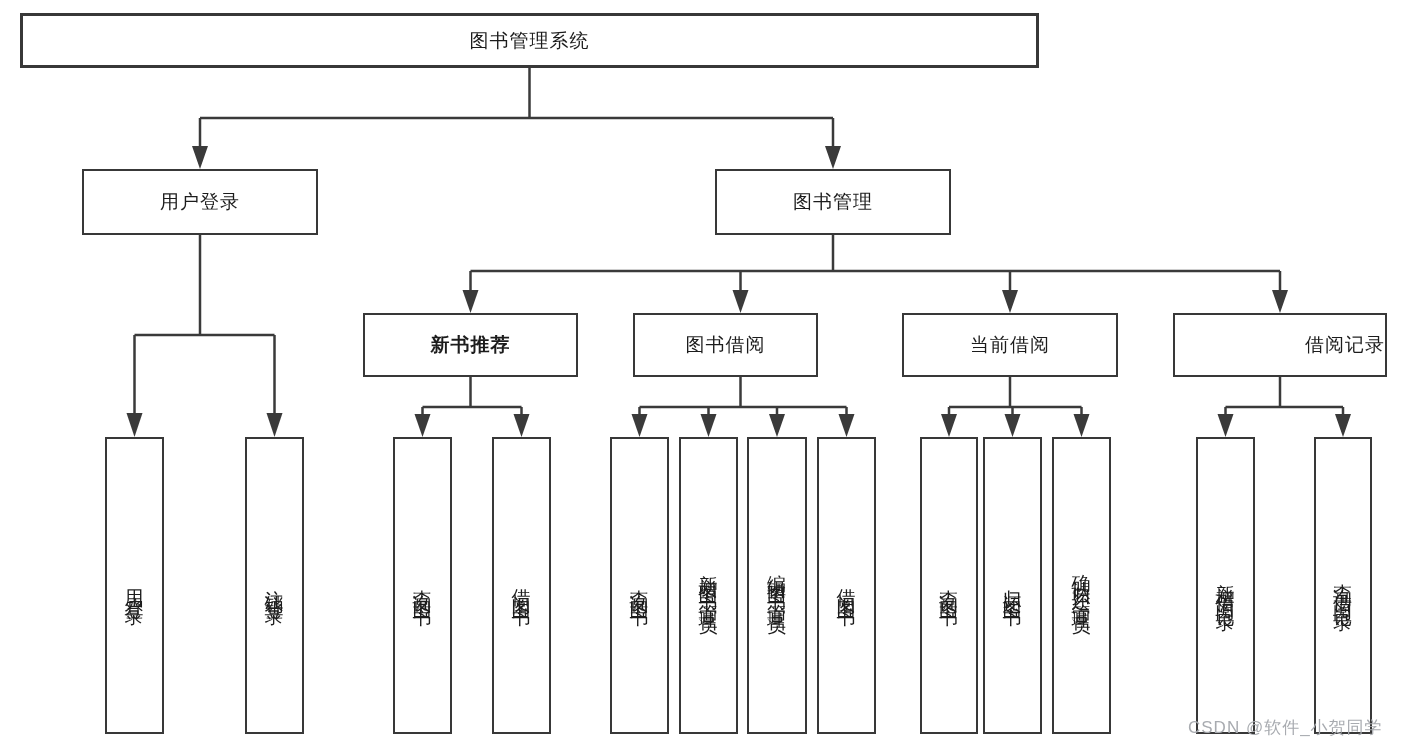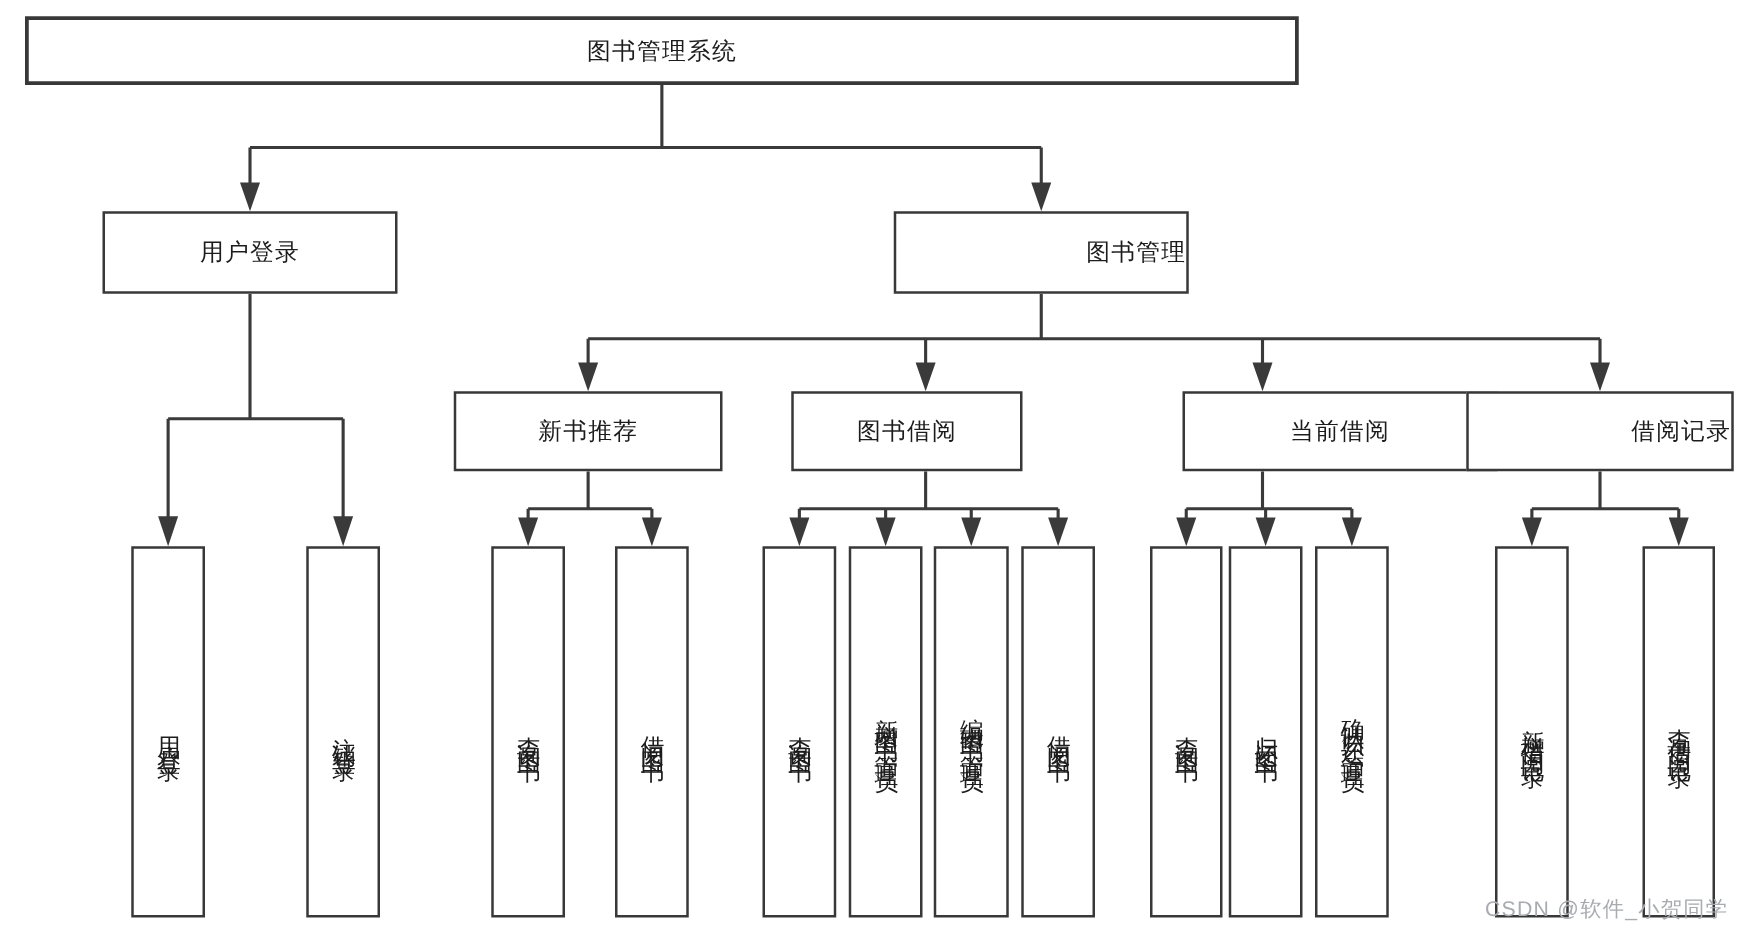--- a/index.html
+++ b/index.html
@@ -127,31 +127,31 @@
     </g>
   </svg>
 
   <div class="node root" style="left:20px;top:13px;width:1019px;height:55px;">
     <span>图书管理系统</span>
   </div>
 
   <div class="node" style="left:82px;top:169px;width:236px;height:66px;">
     <span>用户登录</span>
   </div>
-  <div class="node" style="left:715px;top:169px;width:236px;height:66px;justify-content:flex-end;">
+  <div class="node" style="left:715px;top:169px;width:236px;height:66px;">
     <span>图书管理</span>
   </div>
 
-  <div class="node" style="left:363px;top:313px;width:215px;height:64px;">
+  <div class="node" style="left:363px;top:313px;width:215px;height:64px;font-weight:bold;">
     <span>新书推荐</span>
   </div>
   <div class="node" style="left:633px;top:313px;width:185px;height:64px;">
     <span>图书借阅</span>
   </div>
-  <div class="node" style="left:946px;top:313px;width:252px;height:64px;">
+  <div class="node" style="left:902px;top:313px;width:216px;height:64px;">
     <span>当前借阅</span>
   </div>
   <div class="node" style="left:1173px;top:313px;width:214px;height:64px;justify-content:flex-end;">
     <span>借阅记录</span>
   </div>
 
   <div class="vnode" style="left:105px;top:437px;width:59px;height:297px;">
     <span>用户登录</span>
   </div>
   <div class="vnode" style="left:245px;top:437px;width:59px;height:297px;">

